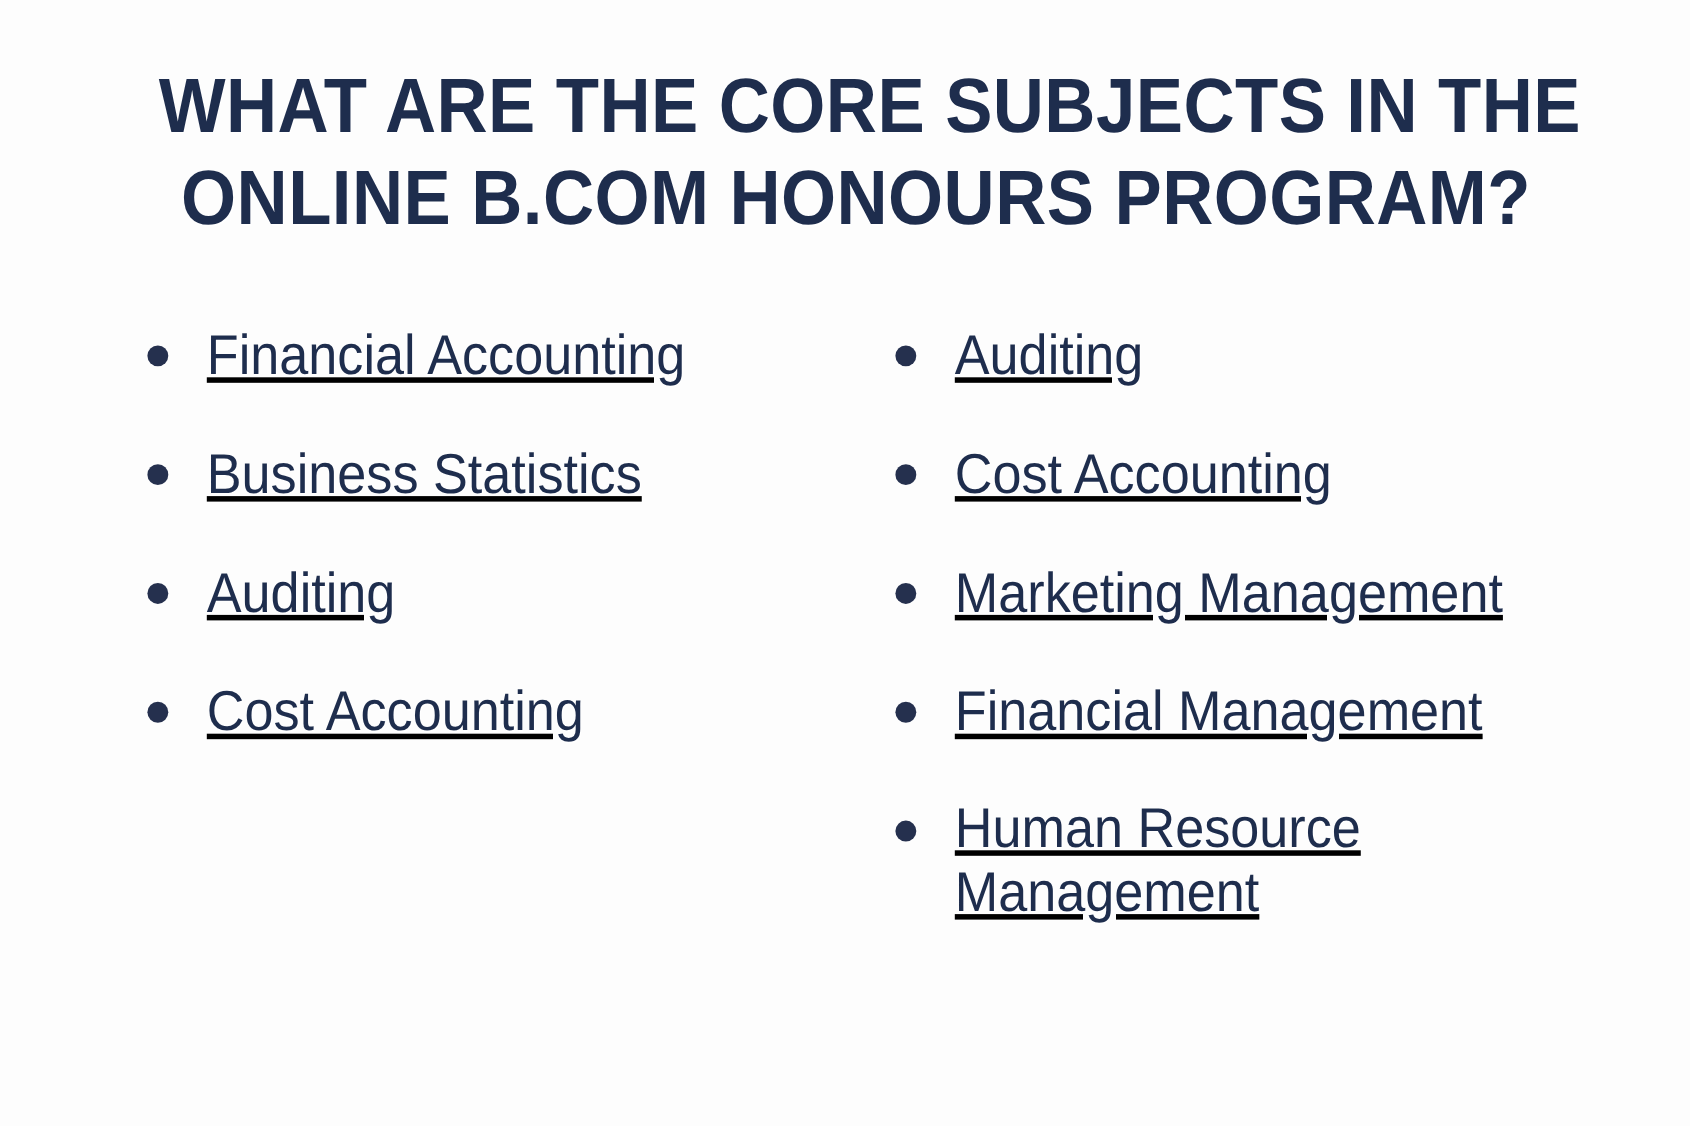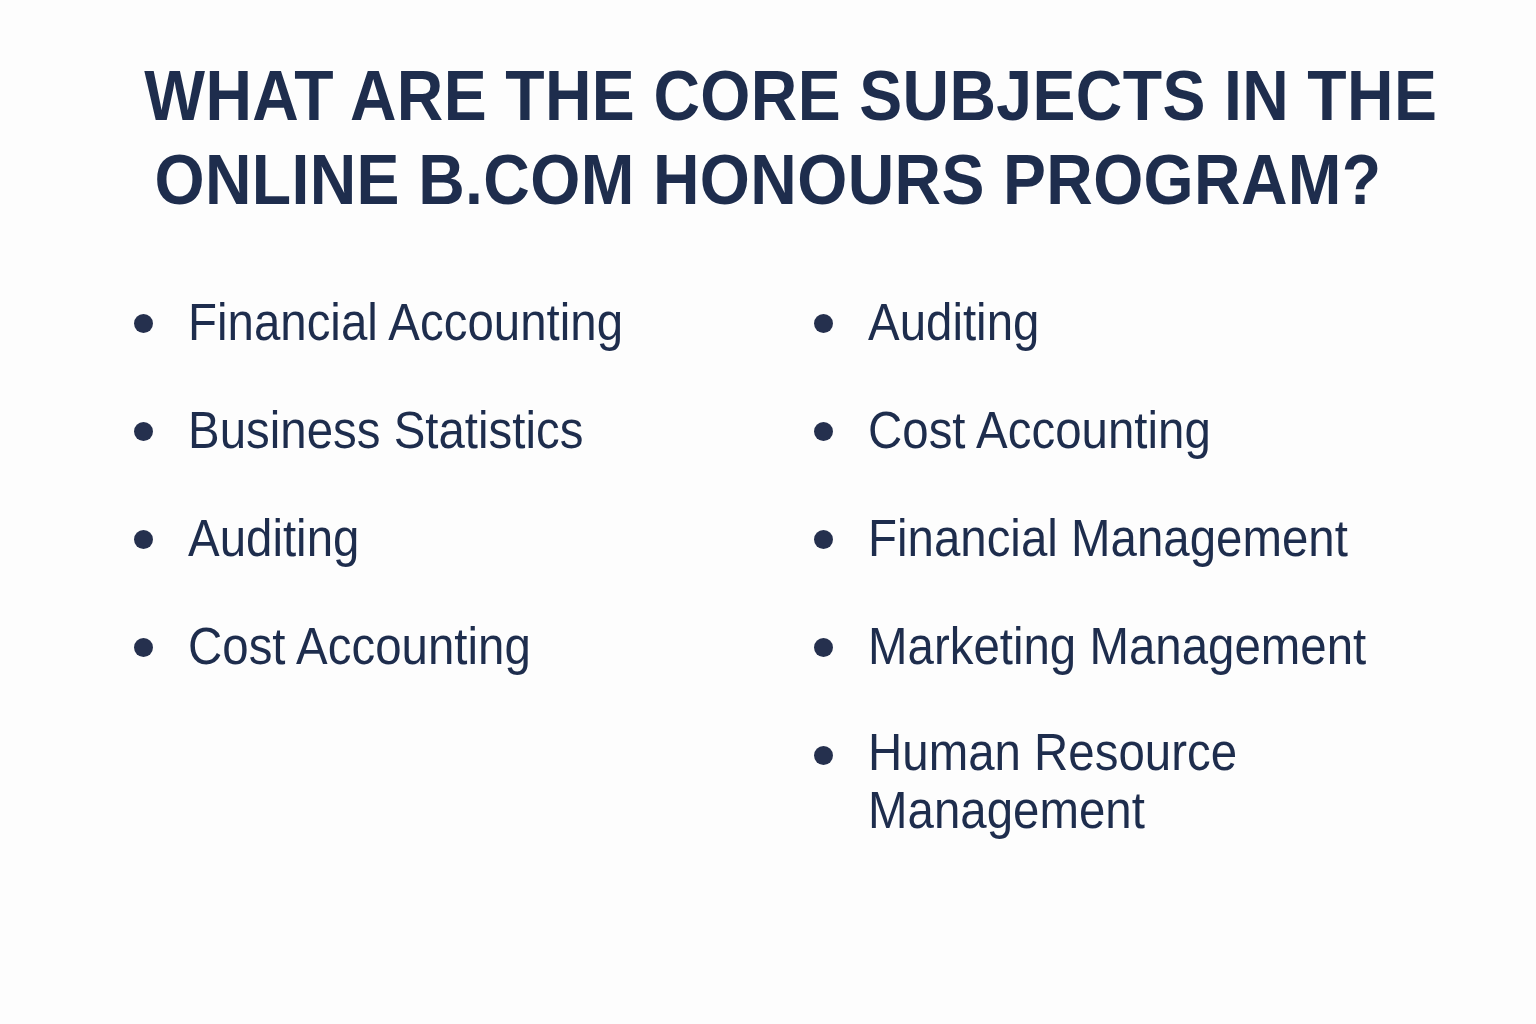--- a/index.html
+++ b/index.html
@@ -21,21 +21,21 @@
     background: #fdfdfd;
     box-sizing: border-box;
   }
 
   
   .title-block {
     position: absolute;
     left: 90px;
     top: 54px;
     width: 1356px;
-    text-align: center;
+    text-align: right;
   }
   .title-line {
     display: block;
     color: #1e2d4d;
     font-family: "Liberation Sans", "DejaVu Sans", sans-serif;
     font-weight: 700;
     font-size: 70px;
     line-height: 84px;
     letter-spacing: 0.4px;
     transform: scaleX(0.92);
@@ -48,20 +48,21 @@
   .columns {
     position: absolute;
     left: 0;
     top: 292px;
     width: 1536px;
     height: 700px;
   }
   .col {
     position: absolute;
     top: 0;
+    text-decoration: underline;
   }
   .col-left  { left: 128px; width: 640px; }
   .col-right { left: 808px; width: 660px; }
 
   ul.subject-list {
     margin: 0;
     padding: 0;
     list-style: none;
   }
   ul.subject-list li.subject-item {
@@ -137,25 +138,25 @@
         <li class="subject-item">
           <span class="bullet-dot"></span>
           <span class="subject-label">Auditing</span>
         </li>
         <li class="subject-item">
           <span class="bullet-dot"></span>
           <span class="subject-label">Cost Accounting</span>
         </li>
         <li class="subject-item">
           <span class="bullet-dot"></span>
-          <span class="subject-label">Financial Management</span>
+          <span class="subject-label">Marketing Management</span>
         </li>
         <li class="subject-item">
           <span class="bullet-dot"></span>
-          <span class="subject-label">Marketing Management</span>
+          <span class="subject-label">Financial Management</span>
         </li>
         <li class="subject-item">
           <span class="bullet-dot"></span>
           <span class="subject-label wrap">Human Resource Management</span>
         </li>
       </ul>
     </div>
 
   </div>
 </div>

